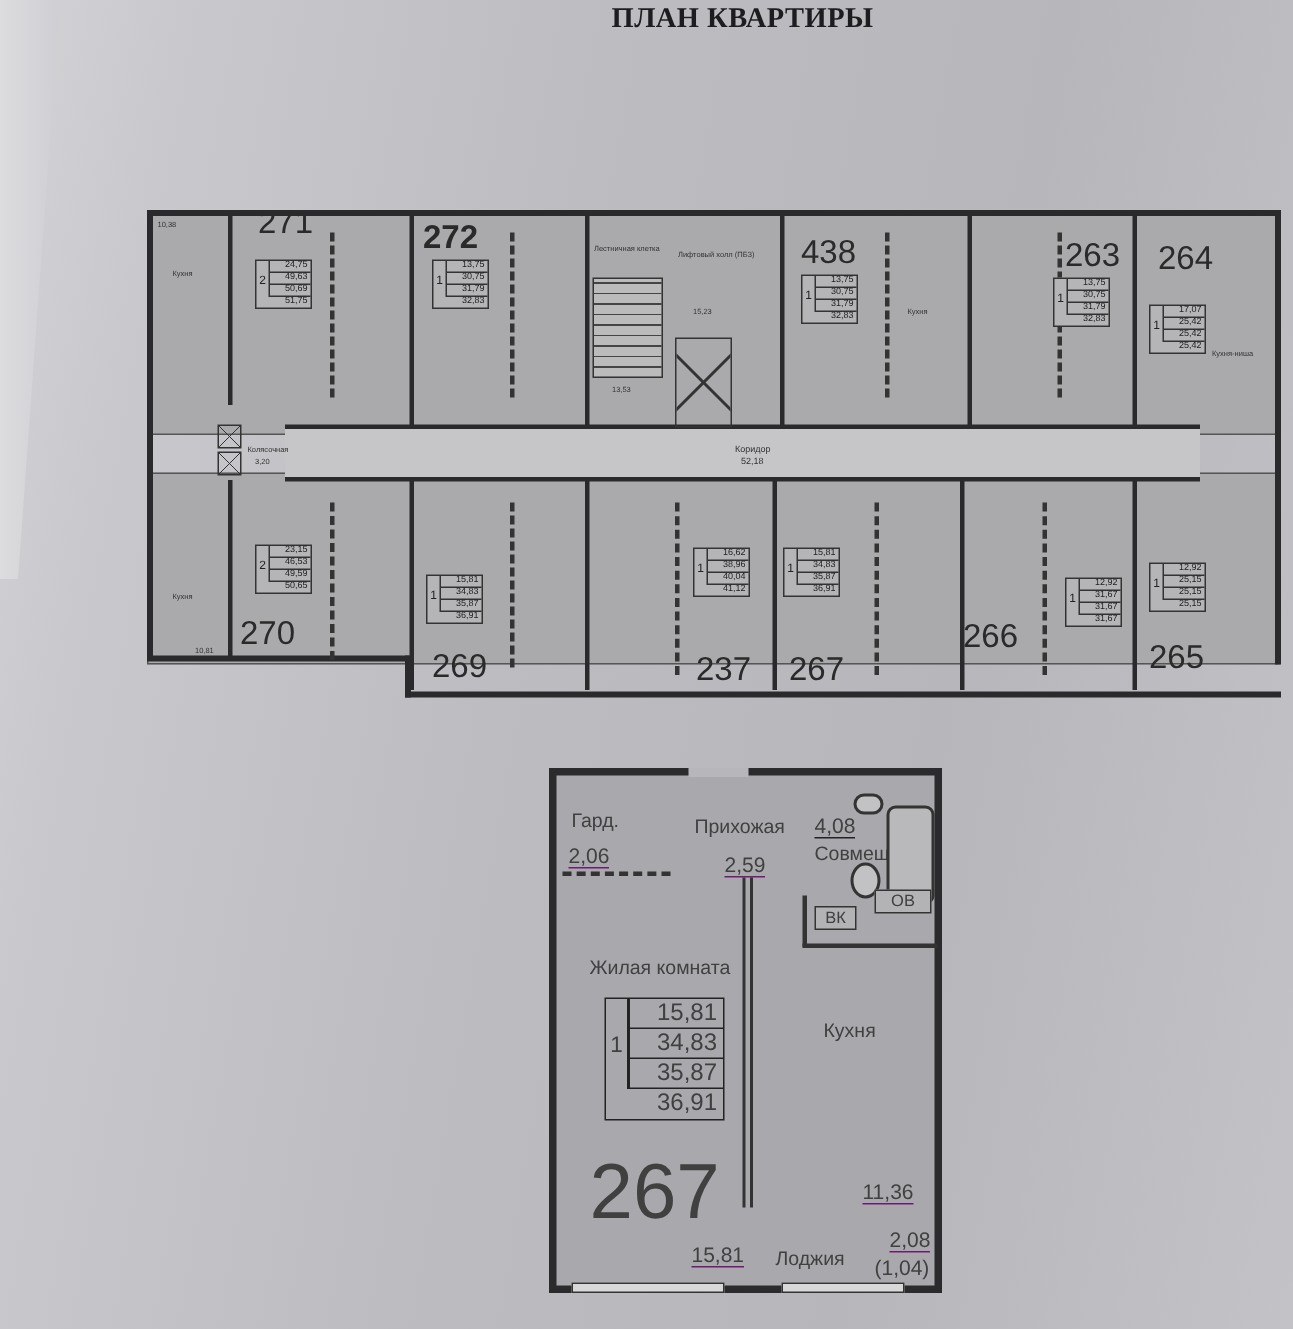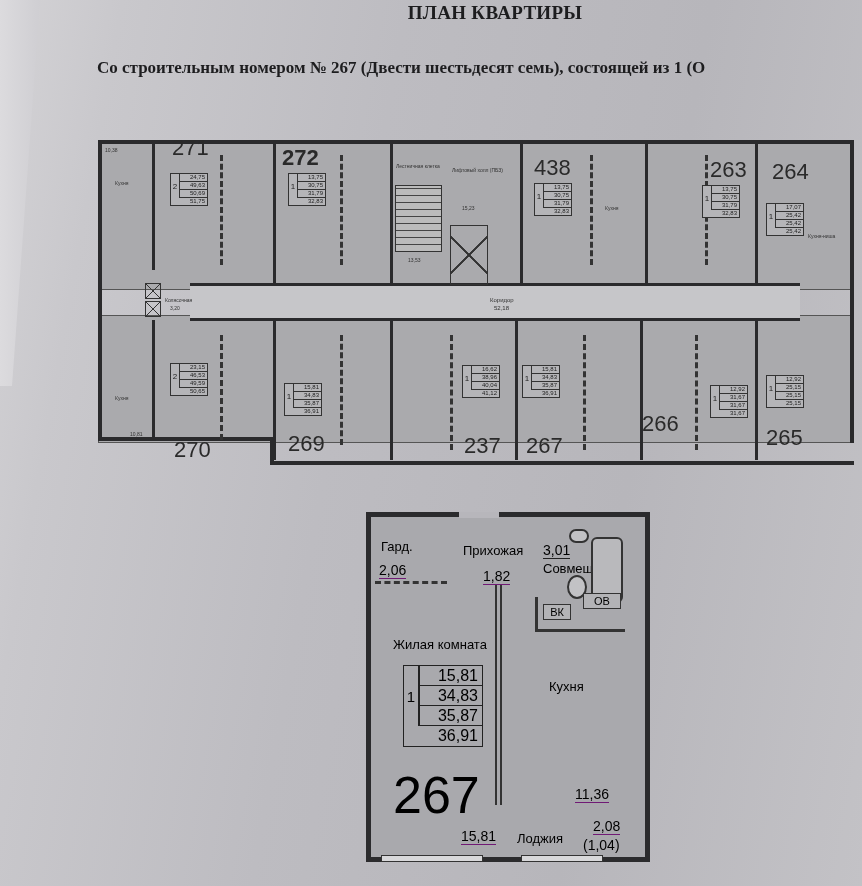--- a/index.html
+++ b/index.html
@@ -49,23 +49,23 @@
   .areabox .tot { grid-column:1 / span 2; text-align:right; padding:0 2px; }
   .dash { position:absolute; border-left:3px dashed #333; }
   .hdash { position:absolute; border-top:3px dashed #333; }
   .stairs { position:absolute; background:repeating-linear-gradient(0deg,#bbb 0,#bbb 6px,#444 6px,#444 7px); border:1px solid #333; }
   .xbox { position:absolute; border:1px solid #333; background:
     linear-gradient(45deg, transparent 48%, #333 49%, #333 51%, transparent 52%),
     linear-gradient(-45deg, transparent 48%, #333 49%, #333 51%, transparent 52%); }
 
   
   .apt {
-    position:absolute; left:366px; top:512px; width:284px; height:350px;
+    position:absolute; left:366px; top:512px; width:262px; height:350px;
     background:#a9a9ad; border:5px solid #2b2b2d; box-sizing:border-box;
-    font-family:"Liberation Sans", sans-serif; color:#000000;
+    font-family:"Liberation Sans", sans-serif; color:#404040;
   }
   .apt .lbl { position:absolute; font-size:13px; white-space:nowrap; }
   .apt .num { position:absolute; font-size:14px; white-space:nowrap; border-bottom:1px solid #701a75; line-height:15px; }
   .apt .big { position:absolute; font-size:52px; line-height:1; }
   .apt .ab {
     position:absolute; left:32px; top:148px; width:78px; height:80px;
     border:1px solid #222; display:grid; grid-template-columns:16px 1fr;
     grid-template-rows:20px 20px 20px 20px; font-size:16px;
   }
   .apt .ab .rooms { grid-row:1 / span 3; border-right:2px solid #222; display:flex; align-items:center; justify-content:center; font-size:15px; }
@@ -78,21 +78,20 @@
   .smallbox { position:absolute; border:1px solid #333; font-size:11px; text-align:center; background:#b3b3b6; line-height:14px; }
   .window { position:absolute; background:#d8d8da; border:1px solid #333; height:5px; }
 </style>
 </head>
 <body>
 
 <div class="page">
   <div class="fold"></div>
 
   <div class="title">ПЛАН КВАРТИРЫ</div>
-  <div class="subtitle">Со строительным номером № 267 (Двести шестьдесят семь), состоящей из 1 (О</div>
 
   <div class="floor">
 
     <div class="room" style="left:8px;top:5px;width:755px;height:150px;background:#aaaaad;"></div>
     <div class="room" style="left:8px;top:180px;width:755px;height:128px;background:#aaaaad;"></div>
     <div class="corridor" style="left:100px;top:150px;width:610px;height:34px;"></div>
     <div class="tiny" style="left:400px;top:162px;font-size:6px;">Коридор</div>
     <div class="tiny" style="left:404px;top:170px;font-size:6px;">52,18</div>
 
     <div class="wall" style="left:8px;top:5px;width:755px;height:4px;"></div>
@@ -189,21 +188,21 @@
     </div>
     <div class="tiny" style="left:718px;top:98px;">Кухня-ниша</div>
 
     <div class="areabox" style="left:80px;top:228px;width:36px;">
       <div class="rooms">2</div>
       <div class="v">23,15</div>
       <div class="v">46,53</div>
       <div class="v">49,59</div>
       <div class="tot">50,65</div>
     </div>
-    <div class="aptnum" style="left:84px;top:276px;margin-top:28px;">270</div>
+    <div class="aptnum" style="left:70px;top:276px;">270</div>
     <div class="tiny" style="left:25px;top:260px;">Кухня</div>
     <div class="tiny" style="left:40px;top:296px;">10,81</div>
 
     <div class="areabox" style="left:194px;top:248px;width:36px;">
       <div class="rooms">1</div>
       <div class="v">15,81</div>
       <div class="v">34,83</div>
       <div class="v">35,87</div>
       <div class="tot">36,91</div>
     </div>
@@ -251,23 +250,23 @@
     <div style="position:absolute;left:88px;top:-5px;width:40px;height:6px;background:#b7b6bb;"></div>
 
     <div class="window" style="left:10px;bottom:-5px;width:100px;"></div>
     <div class="window" style="left:150px;bottom:-5px;width:80px;"></div>
 
     <div class="lbl" style="left:10px;top:22px;">Гард.</div>
     <div class="num" style="left:8px;top:46px;">2,06</div>
     <div class="hdash" style="left:4px;top:64px;width:72px;"></div>
 
     <div class="lbl" style="left:92px;top:26px;">Прихожая</div>
-    <div class="num" style="left:112px;top:52px;">1,82</div>
-
-    <div class="num" style="left:172px;top:26px;border-bottom:1px solid #222;">3,01</div>
+    <div class="num" style="left:112px;top:52px;">2,59</div>
+
+    <div class="num" style="left:172px;top:26px;border-bottom:1px solid #222;">4,08</div>
     <div class="lbl" style="left:172px;top:44px;">Совмещ. с/у</div>
     <div class="bath" style="left:220px;top:20px;width:28px;height:62px;"></div>
     <div class="fixture" style="left:196px;top:58px;width:16px;height:20px;"></div>
     <div class="fixture" style="left:198px;top:12px;width:16px;height:10px;border-radius:8px;"></div>
     <div class="smallbox" style="left:172px;top:87px;width:26px;">ВК</div>
     <div class="smallbox" style="left:212px;top:76px;width:36px;">ОВ</div>
     <div style="position:absolute;left:164px;top:80px;width:3px;height:34px;background:#333;"></div>
     <div style="position:absolute;left:164px;top:112px;width:90px;height:3px;background:#333;"></div>
 
     <div class="dbl" style="left:124px;top:68px;height:220px;"></div>

